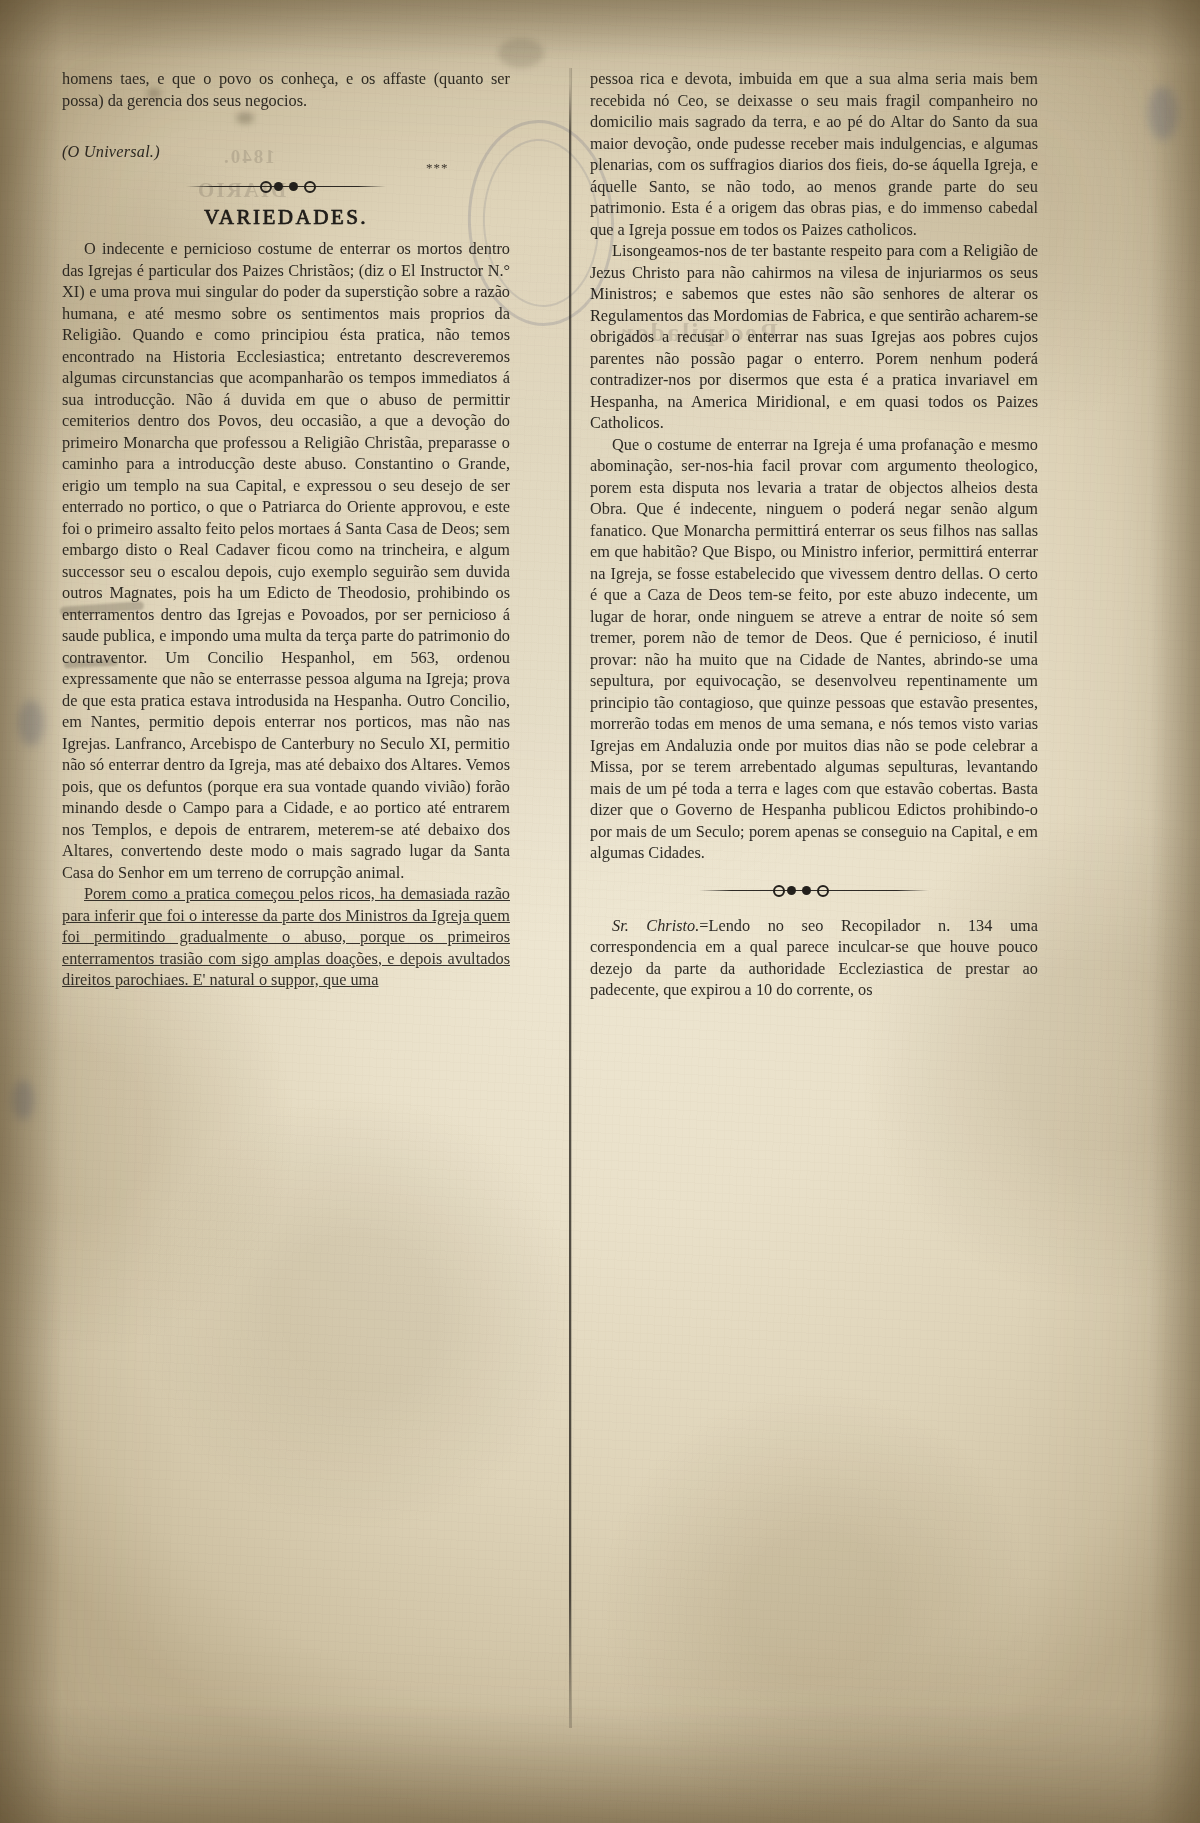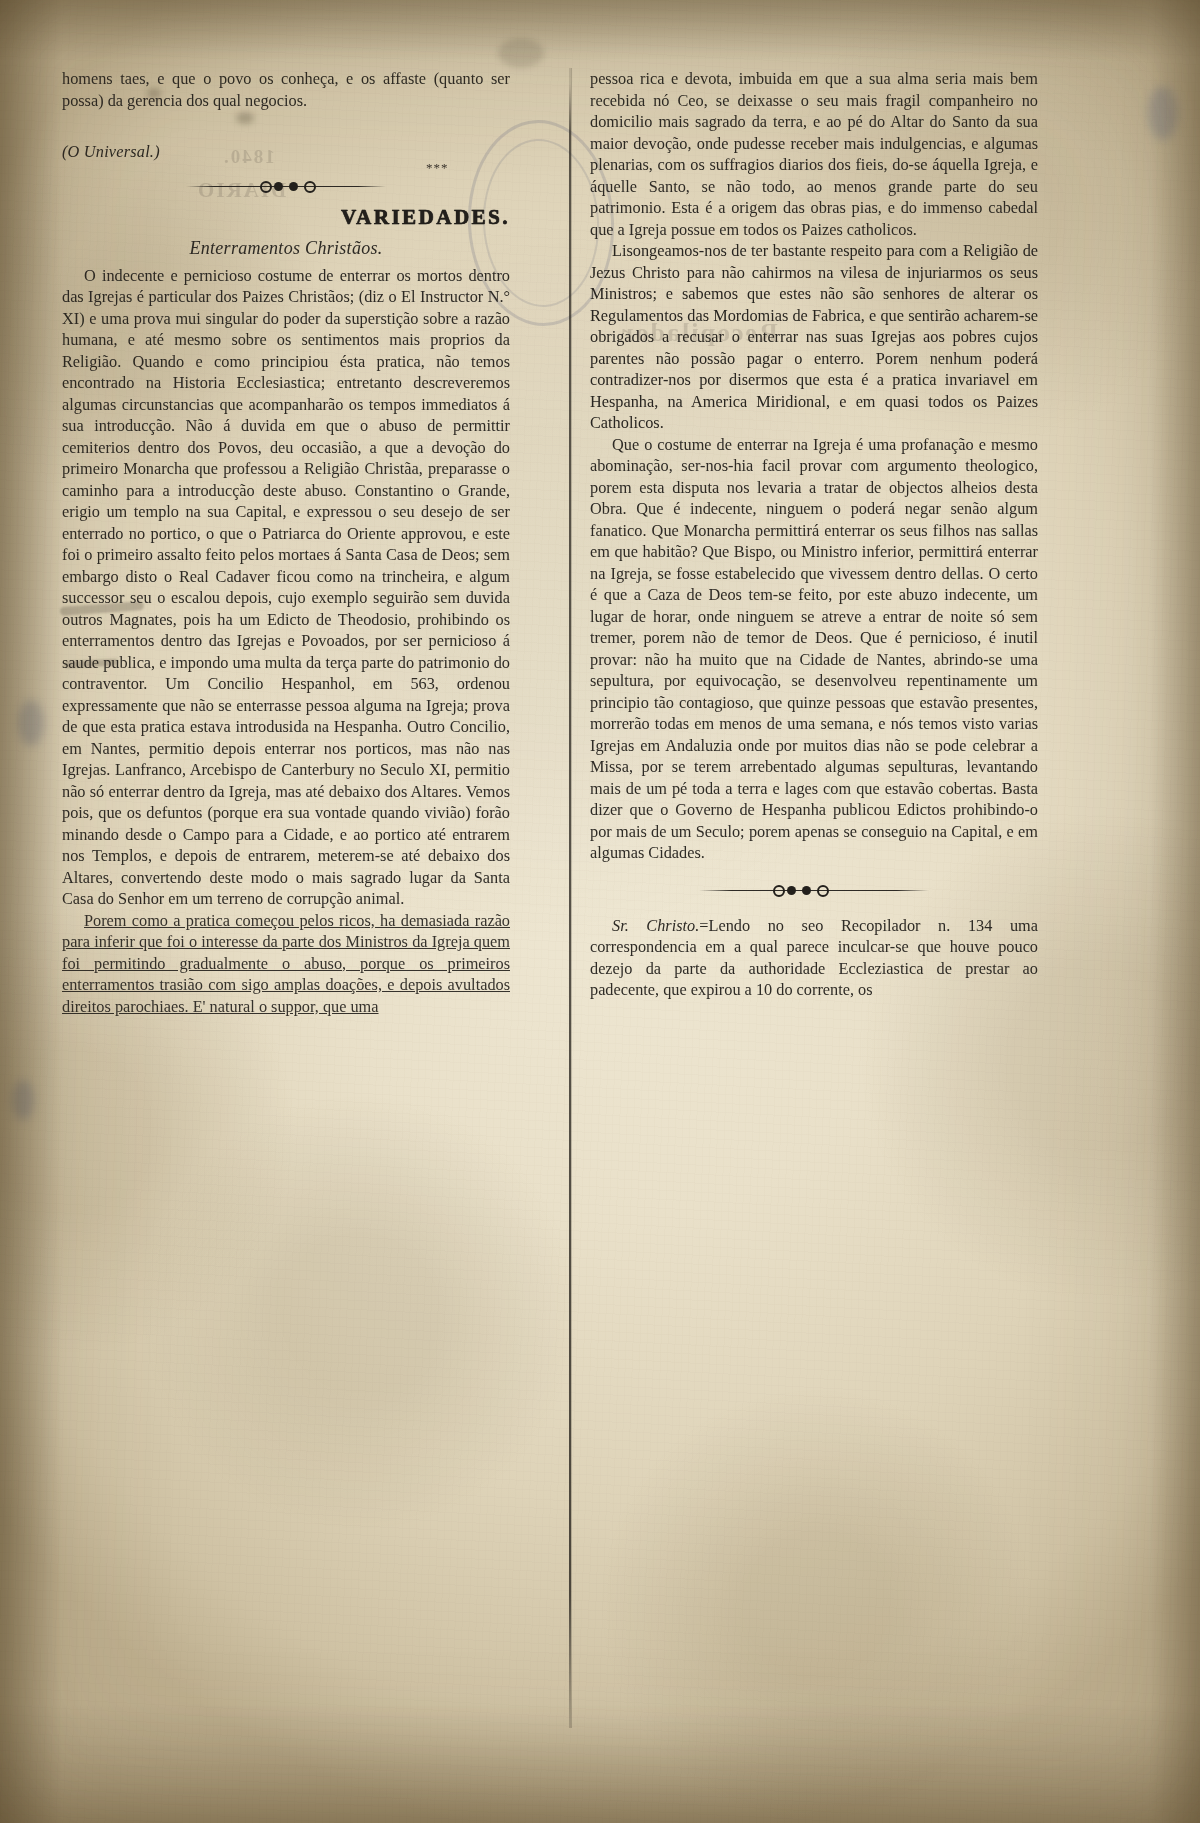--- a/index.html
+++ b/index.html
@@ -152,22 +152,22 @@
     width:9px; height:9px; border-radius:50%;
     background:#23201c;
   }
   .orn .d.hollow{ background:transparent; border:2.4px solid #23201c; top:1px; width:8px;height:8px;}
   .orn .d1{ left:74px; } .orn .d2{ left:88px; } .orn .d3{ left:103px; } .orn .d4{ left:118px; }
 
   .orn2{ width:230px; margin:20px auto 18px auto;}
 
   .head-varied{
     display:block;
-    text-align:right;
-    font-weight:bold;
+    text-align:center;
+    font-weight:normal;
     font-size:21px;
     letter-spacing:2.5px;
     margin:2px 0 10px 0;
     font-family:"Liberation Serif", serif;
     text-shadow:0 0 1px rgba(0,0,0,.55), .6px .4px 0 rgba(0,0,0,.35);
     -webkit-text-stroke:.45px #1b1815;
   }
   .subhead{
     display:block;
     text-align:center;
@@ -217,39 +217,38 @@
   <div class="blue" style="left:12px;top:1080px;width:22px;height:40px;"></div>
   <div class="blue" style="left:1148px;top:86px;width:30px;height:54px;"></div>
   <div class="smudge" style="left:498px;top:38px;width:46px;height:30px;opacity:.55;"></div>
 
   <div class="columns">
 
     <div class="rule"></div>
 
     <div class="col col-left">
 
-      <p class="noind ink1">homens taes, e que o povo os conheça, e os affaste (quanto ser possa) da gerencia dos qual negocios.</p>
+      <p class="noind ink1">homens taes, e que o povo os conheça, e os affaste (quanto ser possa) da gerencia dos seus negocios.</p>
 
       <div style="position:relative;height:30px;">
         <span class="stars">***</span>
       </div>
 
       <span class="src ink1">(O Universal.)</span>
 
       <div class="orn">
         <span class="bar"></span>
         <span class="d hollow d1"></span>
         <span class="d d2"></span>
         <span class="d d3"></span>
         <span class="d hollow d4"></span>
       </div>
 
       <span class="head-varied">VARIEDADES.</span>
 
-      <span class="subhead ink1">Enterramentos Christãos.</span>
 
       <p class="ink1">O indecente e pernicioso costume de enterrar os mortos dentro das Igrejas é particular dos Paizes Christãos; (diz o El Instructor N.° XI) e uma prova mui singular do poder da superstição sobre a razão humana, e até mesmo sobre os sentimentos mais proprios da Religião. Quando e como principiou ésta pratica, não temos encontrado na Historia Ecclesiastica; entretanto descreveremos algumas circunstancias que acompanharão os tempos immediatos á sua introducção. Não á duvida em que o abuso de permittir cemiterios dentro dos Povos, deu occasião, a que a devoção do primeiro Monarcha que professou a Religião Christãa, preparasse o caminho para a introducção deste abuso. Constantino o Grande, erigio um templo na sua Capital, e expressou o seu desejo de ser enterrado no portico, o que o Patriarca do Oriente approvou, e este foi o primeiro assalto feito pelos mortaes á Santa Casa de Deos; sem embargo disto o Real Cadaver ficou como na trincheira, e algum successor seu o escalou depois, cujo exemplo seguirão sem duvida outros Magnates, pois ha um Edicto de Theodosio, prohibindo os enterramentos dentro das Igrejas e Povoados, por ser pernicioso á saude publica, e impondo uma multa da terça parte do patrimonio do contraventor. Um Concilio Hespanhol, em 563, ordenou expressamente que não se enterrasse pessoa alguma na Igreja; prova de que esta pratica estava introdusida na Hespanha. Outro Concilio, em Nantes, permitio depois enterrar nos porticos, mas não nas Igrejas. Lanfranco, Arcebispo de Canterbury no Seculo XI, permitio não só enterrar dentro da Igreja, mas até debaixo dos Altares. Vemos pois, que os defuntos (porque era sua vontade quando vivião) forão minando desde o Campo para a Cidade, e ao portico até entrarem nos Templos, e depois de entrarem, meterem-se até debaixo dos Altares, convertendo deste modo o mais sagrado lugar da Santa Casa do Senhor em um terreno de corrupção animal.</p>
       <p class="ink2">Porem como a pratica começou pelos ricos, ha demasiada razão para inferir que foi o interesse da parte dos Ministros da Igreja quem foi permitindo gradualmente o abuso, porque os primeiros enterramentos trasião com sigo amplas doações, e depois avultados direitos parochiaes. E' natural o suppor, que uma</p>
 
     </div>
 
     <div class="col col-right">
 
       <p class="noind ink1">pessoa rica e devota, imbuida em que a sua alma seria mais bem recebida nó Ceo, se deixasse o seu mais fragil companheiro no domicilio mais sagrado da terra, e ao pé do Altar do Santo da sua maior devoção, onde pudesse receber mais indulgencias, e algumas plenarias, com os suffragios diarios dos fieis, do-se áquella Igreja, e áquelle Santo, se não todo, ao menos grande parte do seu patrimonio. Esta é a origem das obras pias, e do immenso cabedal que a Igreja possue em todos os Paizes catholicos.</p>
       <p class="ink3">Lisongeamos-nos de ter bastante respeito para com a Religião de Jezus Christo para não cahirmos na vilesa de injuriarmos os seus Ministros; e sabemos que estes não são senhores de alterar os Regulamentos das Mordomias de Fabrica, e que sentirão acharem-se obrigados a recusar o enterrar nas suas Igrejas aos pobres cujos parentes não possão pagar o enterro. Porem nenhum poderá contradizer-nos por disermos que esta é a pratica invariavel em Hespanha, na America Miridional, e em quasi todos os Paizes Catholicos.</p>

